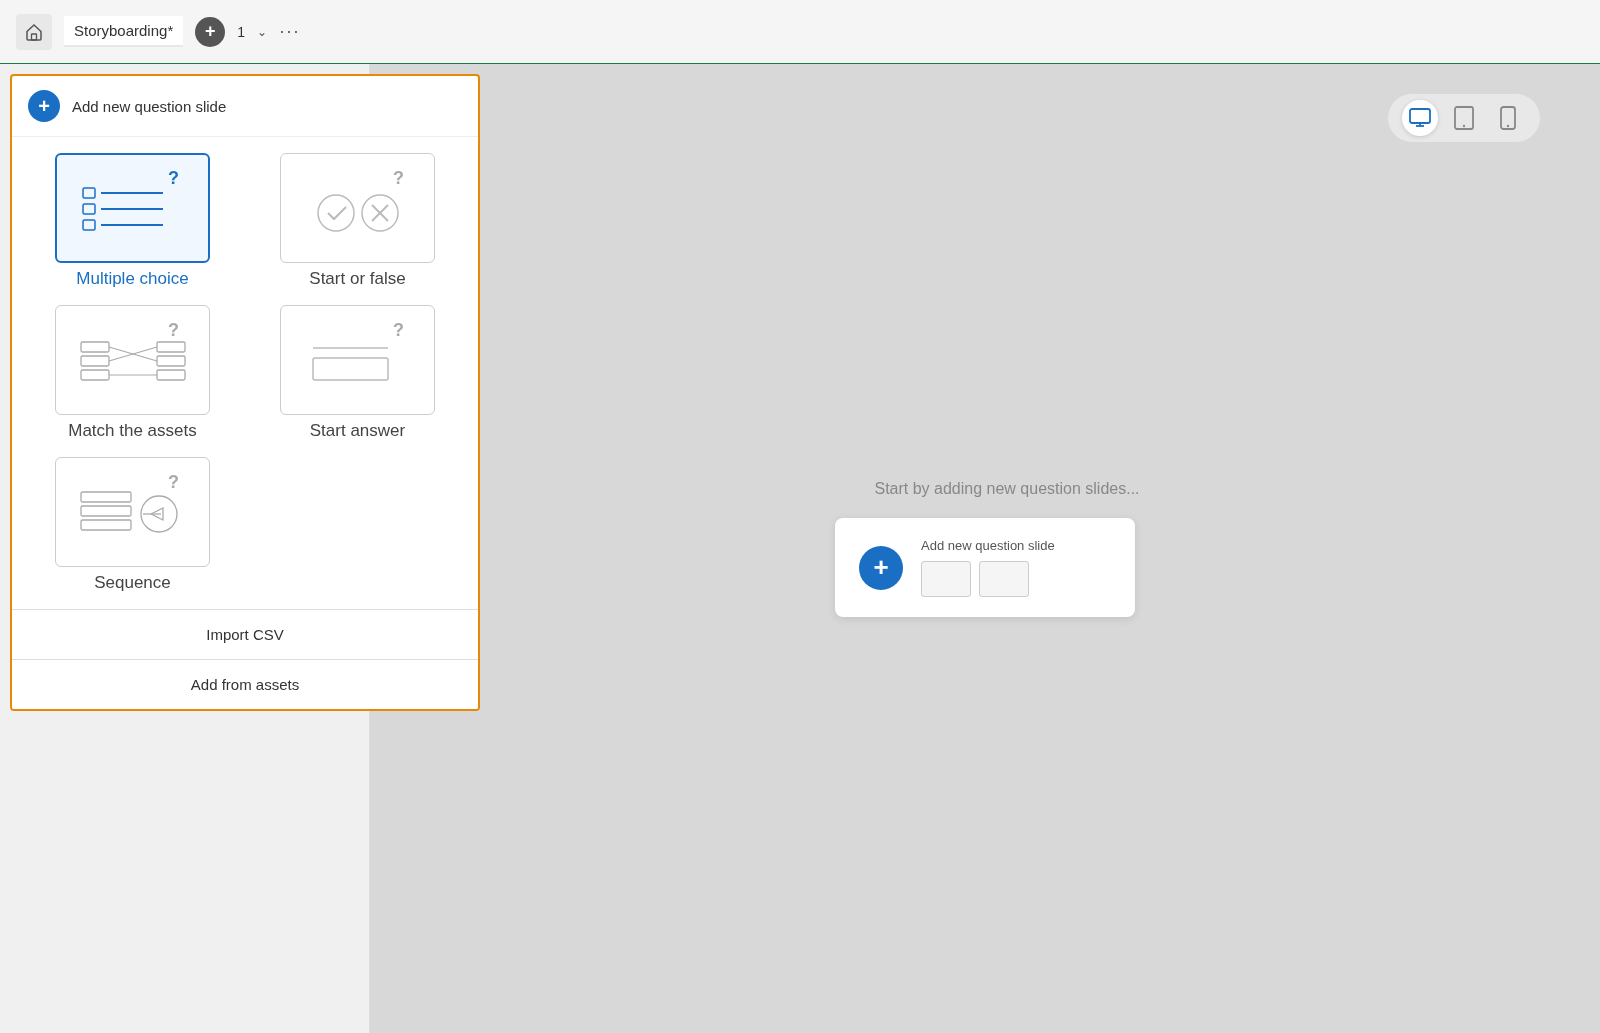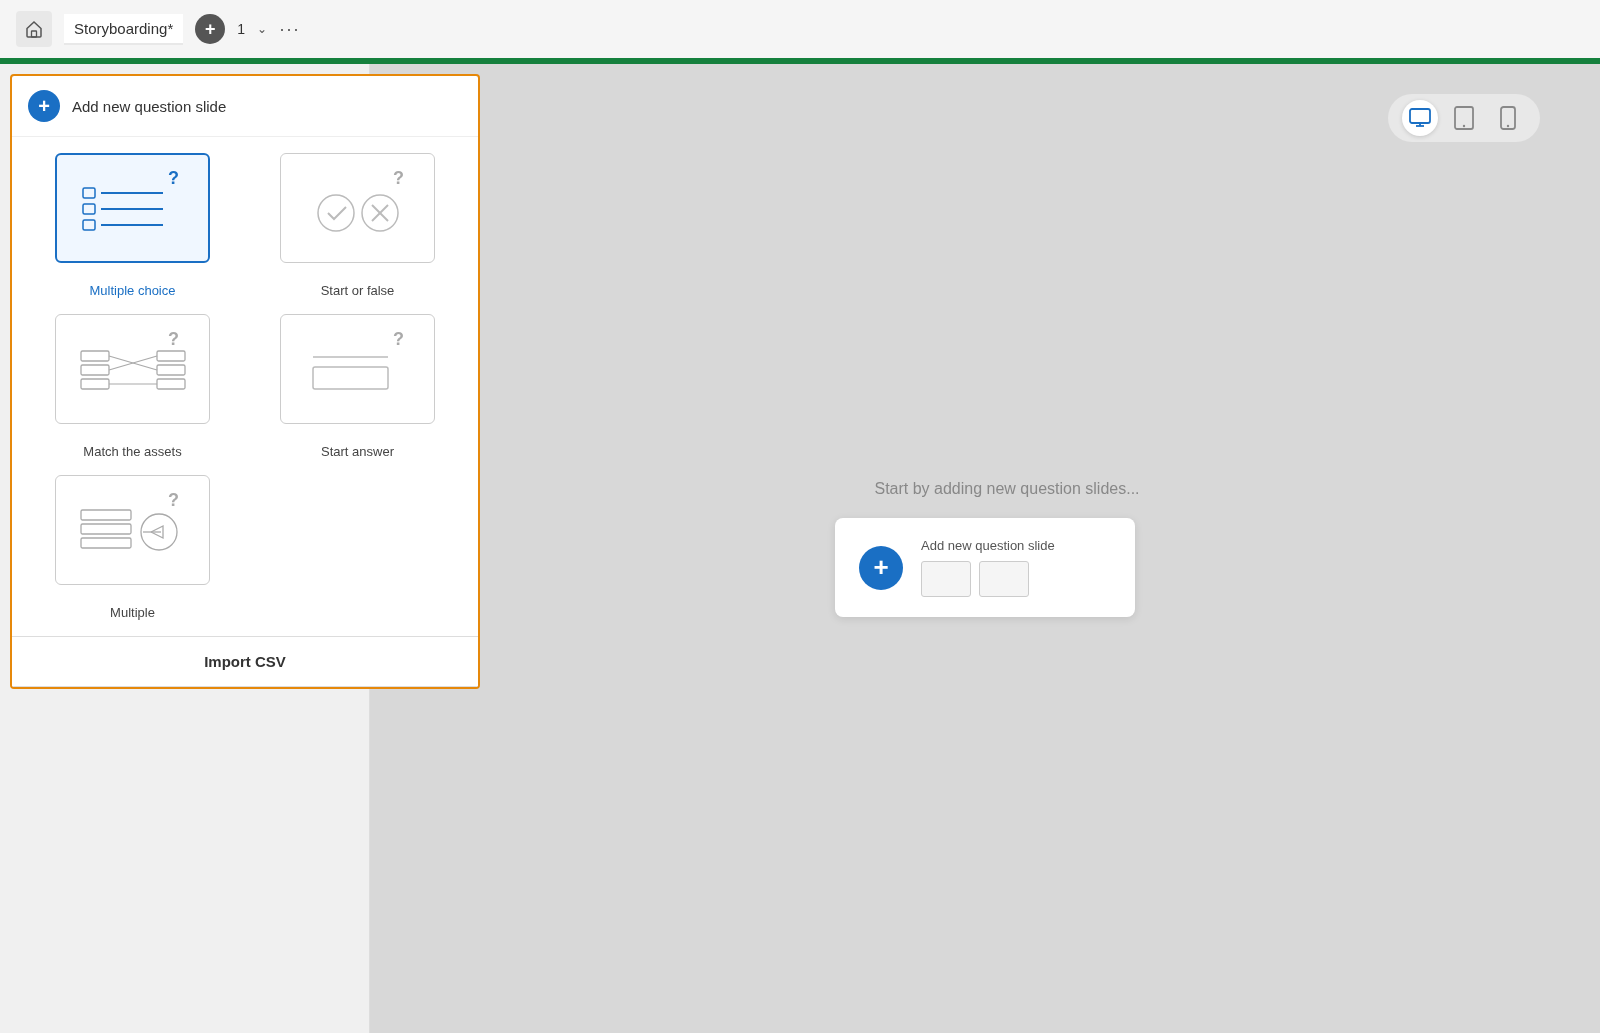--- a/index.html
+++ b/index.html
@@ -11,21 +11,21 @@
       overflow: hidden;
       position: relative;
     }
 
     
     .toolbar {
       display: flex;
       align-items: center;
       height: 64px;
       background: #f5f5f5;
-      border-bottom: 6px solid #15803d;
+      border-bottom: 1px solid #15803d;
       padding: 0 16px;
       gap: 12px;
       position: relative;
       z-index: 10;
     }
     .toolbar-home {
       width: 36px; height: 36px;
       background: #e8e8e8;
       border-radius: 4px;
       display: flex; align-items: center; justify-content: center;
@@ -132,22 +132,22 @@
       align-items: center;
       justify-content: center;
       position: relative;
       overflow: hidden;
     }
     .question-card-img.selected {
       border: 2px solid #1a6fc4;
       background: #f0f7ff;
     }
     .question-card-label {
-      margin-top: 20px;
-      font-size: 13px;
+      margin-top: 6px;
+      font-size: 17px;
       color: #444;
       text-align: center;
     }
     .question-card-label.selected {
       color: #1a6fc4;
       font-weight: 500;
     }
 
     .seq-card {
       grid-column: 1;
@@ -157,21 +157,21 @@
       border: none;
       border-top: 1px solid #ddd;
       margin: 0;
     }
 
     .action-btn {
       width: 100%;
       padding: 16px;
       text-align: center;
       font-size: 15px;
-      font-weight: 700;
+      font-weight: 400;
       color: #333;
       background: white;
       cursor: pointer;
       border: none;
       display: block;
     }
 
     
     .content-area {
       flex: 1;
@@ -358,28 +358,29 @@
 
               <rect x="8" y="20" width="50" height="10" rx="1.5" stroke="#aaa" stroke-width="1.3" fill="none"></rect>
               <rect x="8" y="34" width="50" height="10" rx="1.5" stroke="#aaa" stroke-width="1.3" fill="none"></rect>
               <rect x="8" y="48" width="50" height="10" rx="1.5" stroke="#aaa" stroke-width="1.3" fill="none"></rect>
 
               <circle cx="86" cy="42" r="18" stroke="#aaa" stroke-width="1.3" fill="none"></circle>
               <polyline points="78,42 90,36 90,48 78,42" stroke="#aaa" stroke-width="1.3" fill="none"></polyline>
               <line x1="70" y1="42" x2="88" y2="42" stroke="#aaa" stroke-width="1.3"></line>
             </svg>
           </div>
-          <span class="question-card-label">Multiple</span>
+          <span class="question-card-label">Sequence</span>
         </div>
 
       </div>
 
       <hr class="divider">
       <button class="action-btn">Import CSV</button>
       <hr class="divider">
+      <button class="action-btn">Add from assets</button>
 
     </div>
 
   </div>
 
   <div class="content-area">
 
     <div class="device-toolbar">
       <div class="device-btn active" title="Desktop">
         <svg width="24" height="24" viewBox="0 0 24 24" fill="none">

